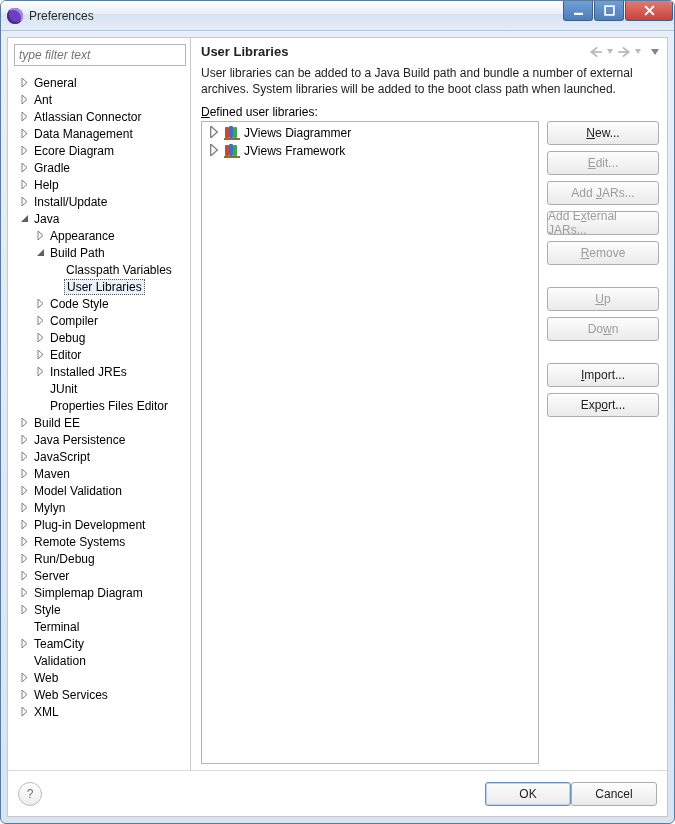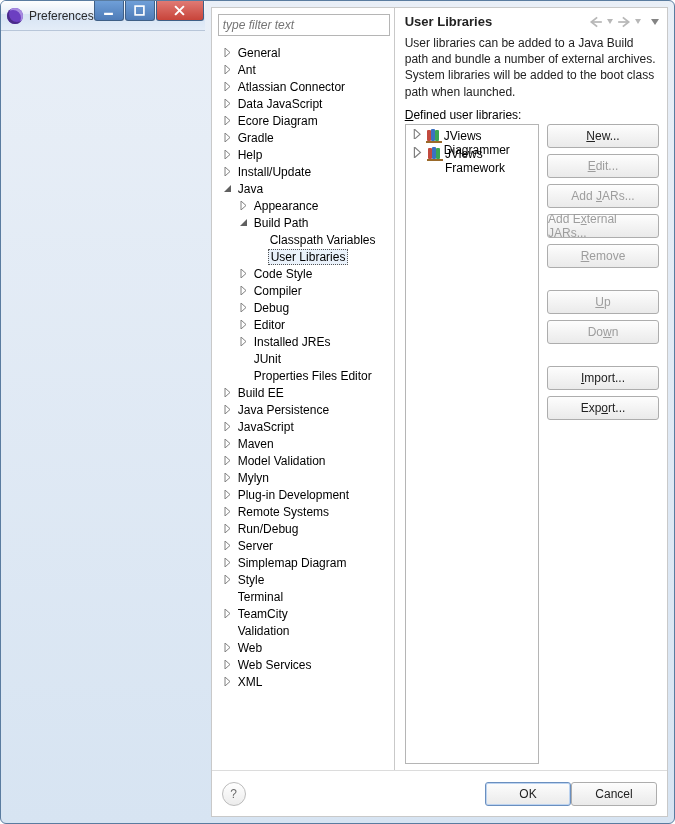--- a/index.html
+++ b/index.html
@@ -1,21 +1,21 @@
 <!DOCTYPE html>
 <html><head>
 <meta charset="utf-8">
 <style>
   * { box-sizing: border-box; margin: 0; padding: 0; font-family: "Segoe UI", Tahoma, sans-serif; font-size: 12px; }
   html, body { width: 675px; height: 824px; overflow: hidden; }
   .window {
     width: 675px; height: 824px;
     background: linear-gradient(#e9eff7, #d7e4f2);
     border: 1px solid #5a7ca0; border-radius: 6px; overflow: hidden;
-    display: flex; flex-direction: row;
+    display: flex; flex-direction: column;
   }
   .titlebar {
     height: 30px; display: flex; align-items: center;
     background: linear-gradient(#fdfefe, #e6eef8 45%, #d6e3f3 46%, #e4edf8);
     border-bottom: 1px solid #b8c6d9;
   }
   .titlebar .appicon {
     width: 16px; height: 16px; margin: 0 6px;
     background: #6c3fc1; border-radius: 50%;
     box-shadow: inset 2px -2px 0 #4a2b8a, inset -2px 2px 0 #a78be0;
@@ -148,21 +148,21 @@
                 </svg>
               </span>
               <span class="lbl">Atlassian Connector</span>
             </div>
             <div class="node lvl0">
               <span class="arrow ">
                 <svg viewBox="0 0 9 9">
                   <path d="M2 0 L7 4.5 L2 9 Z" fill="none" stroke="#808080"></path>
                 </svg>
               </span>
-              <span class="lbl">Data JavaScript</span>
+              <span class="lbl">Data Management</span>
             </div>
             <div class="node lvl0">
               <span class="arrow ">
                 <svg viewBox="0 0 9 9">
                   <path d="M2 0 L7 4.5 L2 9 Z" fill="none" stroke="#808080"></path>
                 </svg>
               </span>
               <span class="lbl">Ecore Diagram</span>
             </div>
             <div class="node lvl0">

